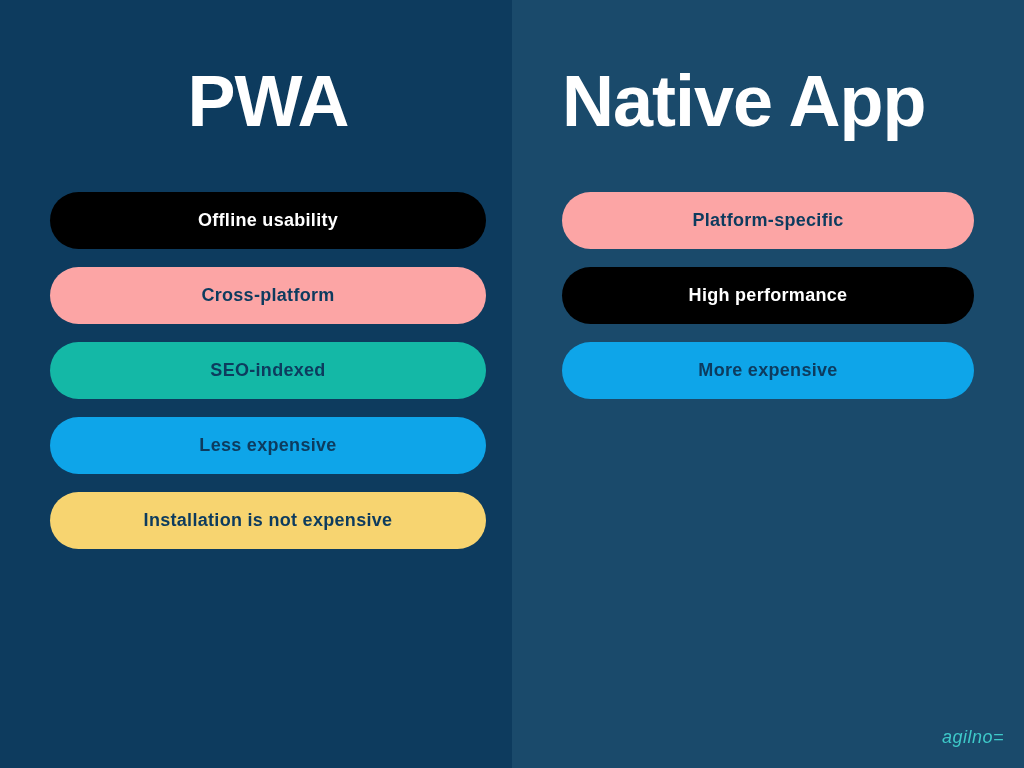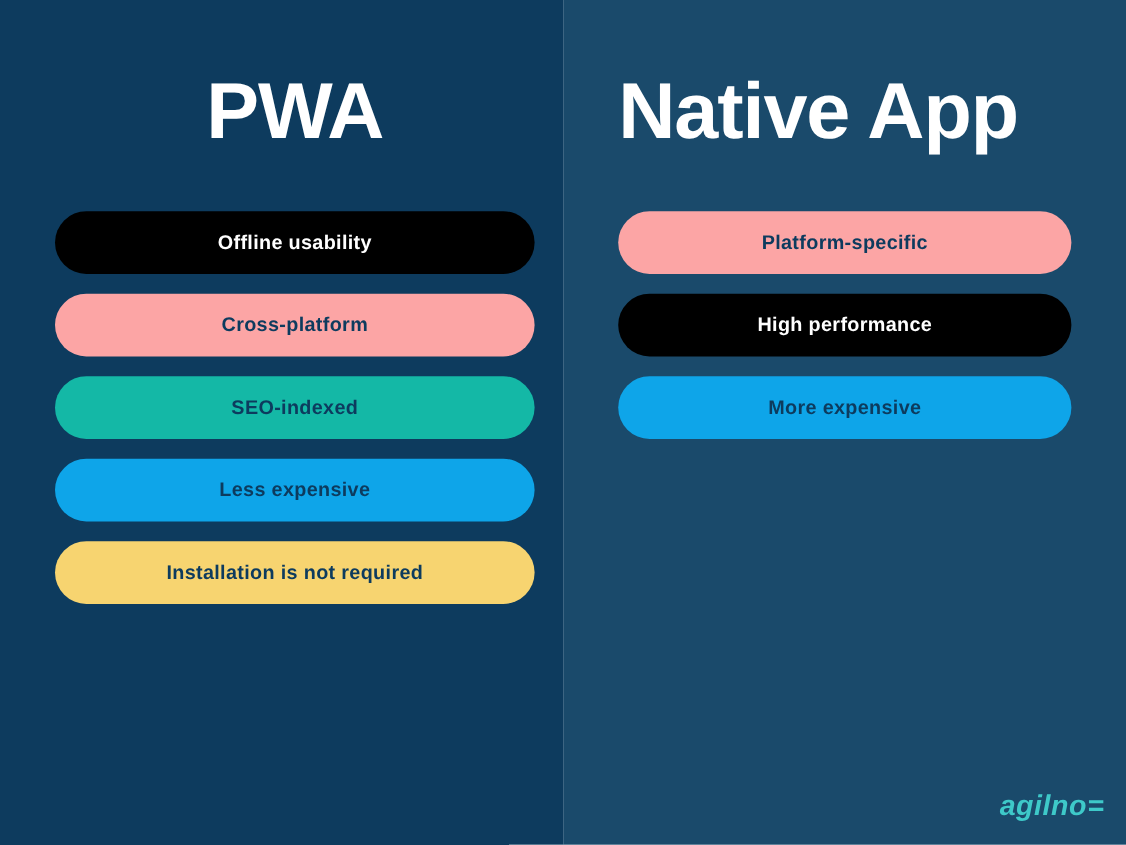--- a/index.html
+++ b/index.html
@@ -88,41 +88,41 @@
     .badge-light-yellow {
       background-color: #f7d470;
       color: #0d3b5e;
     }
 
     .logo {
       position: absolute;
       bottom: 20px;
       right: 20px;
       color: #ffffff;
-      font-size: 26px;
-      font-weight: 700;
+      font-size: 18px;
+      font-weight: 400;
       font-style: italic;
       letter-spacing: 0.5px;
     }
 
     .logo span {
       color: #3ec9c9;
     }
   </style>
 </head>
 <body>
 
 <div class="left-panel">
   <div class="panel-title">PWA</div>
   <div class="features-list">
     <div class="feature-badge badge-dark-blue">Offline usability</div>
     <div class="feature-badge badge-teal">Cross-platform</div>
     <div class="feature-badge badge-light-teal">SEO-indexed</div>
     <div class="feature-badge badge-yellow">Less expensive</div>
-    <div class="feature-badge badge-light-yellow">Installation is not required</div>
+    <div class="feature-badge badge-light-yellow">Installation is not expensive</div>
   </div>
 </div>
 
 <div class="right-panel">
   <div class="panel-title">Native App</div>
   <div class="features-list">
     <div class="feature-badge badge-teal">Platform-specific</div>
     <div class="feature-badge badge-dark-blue">High performance</div>
     <div class="feature-badge badge-yellow">More expensive</div>
   </div>

